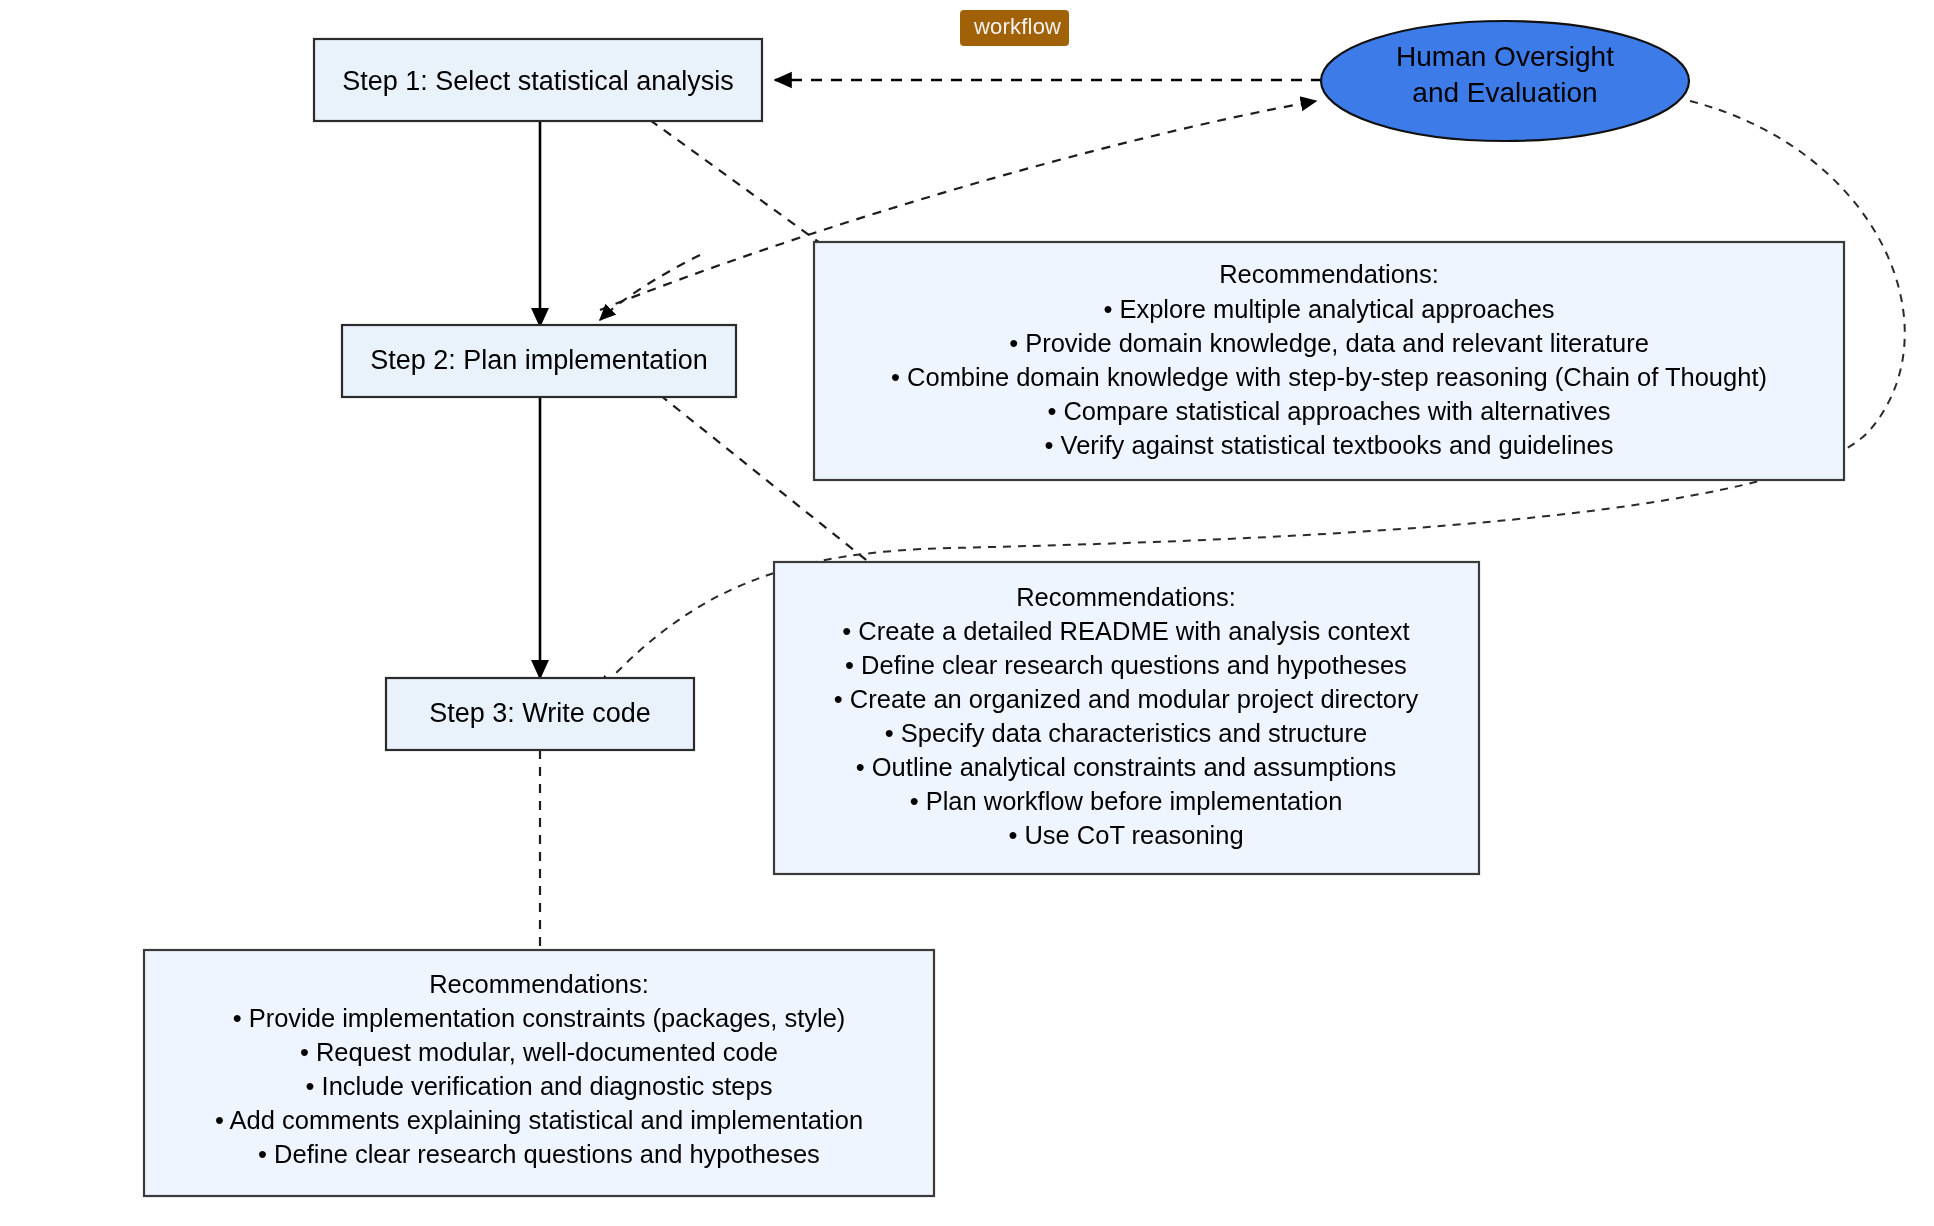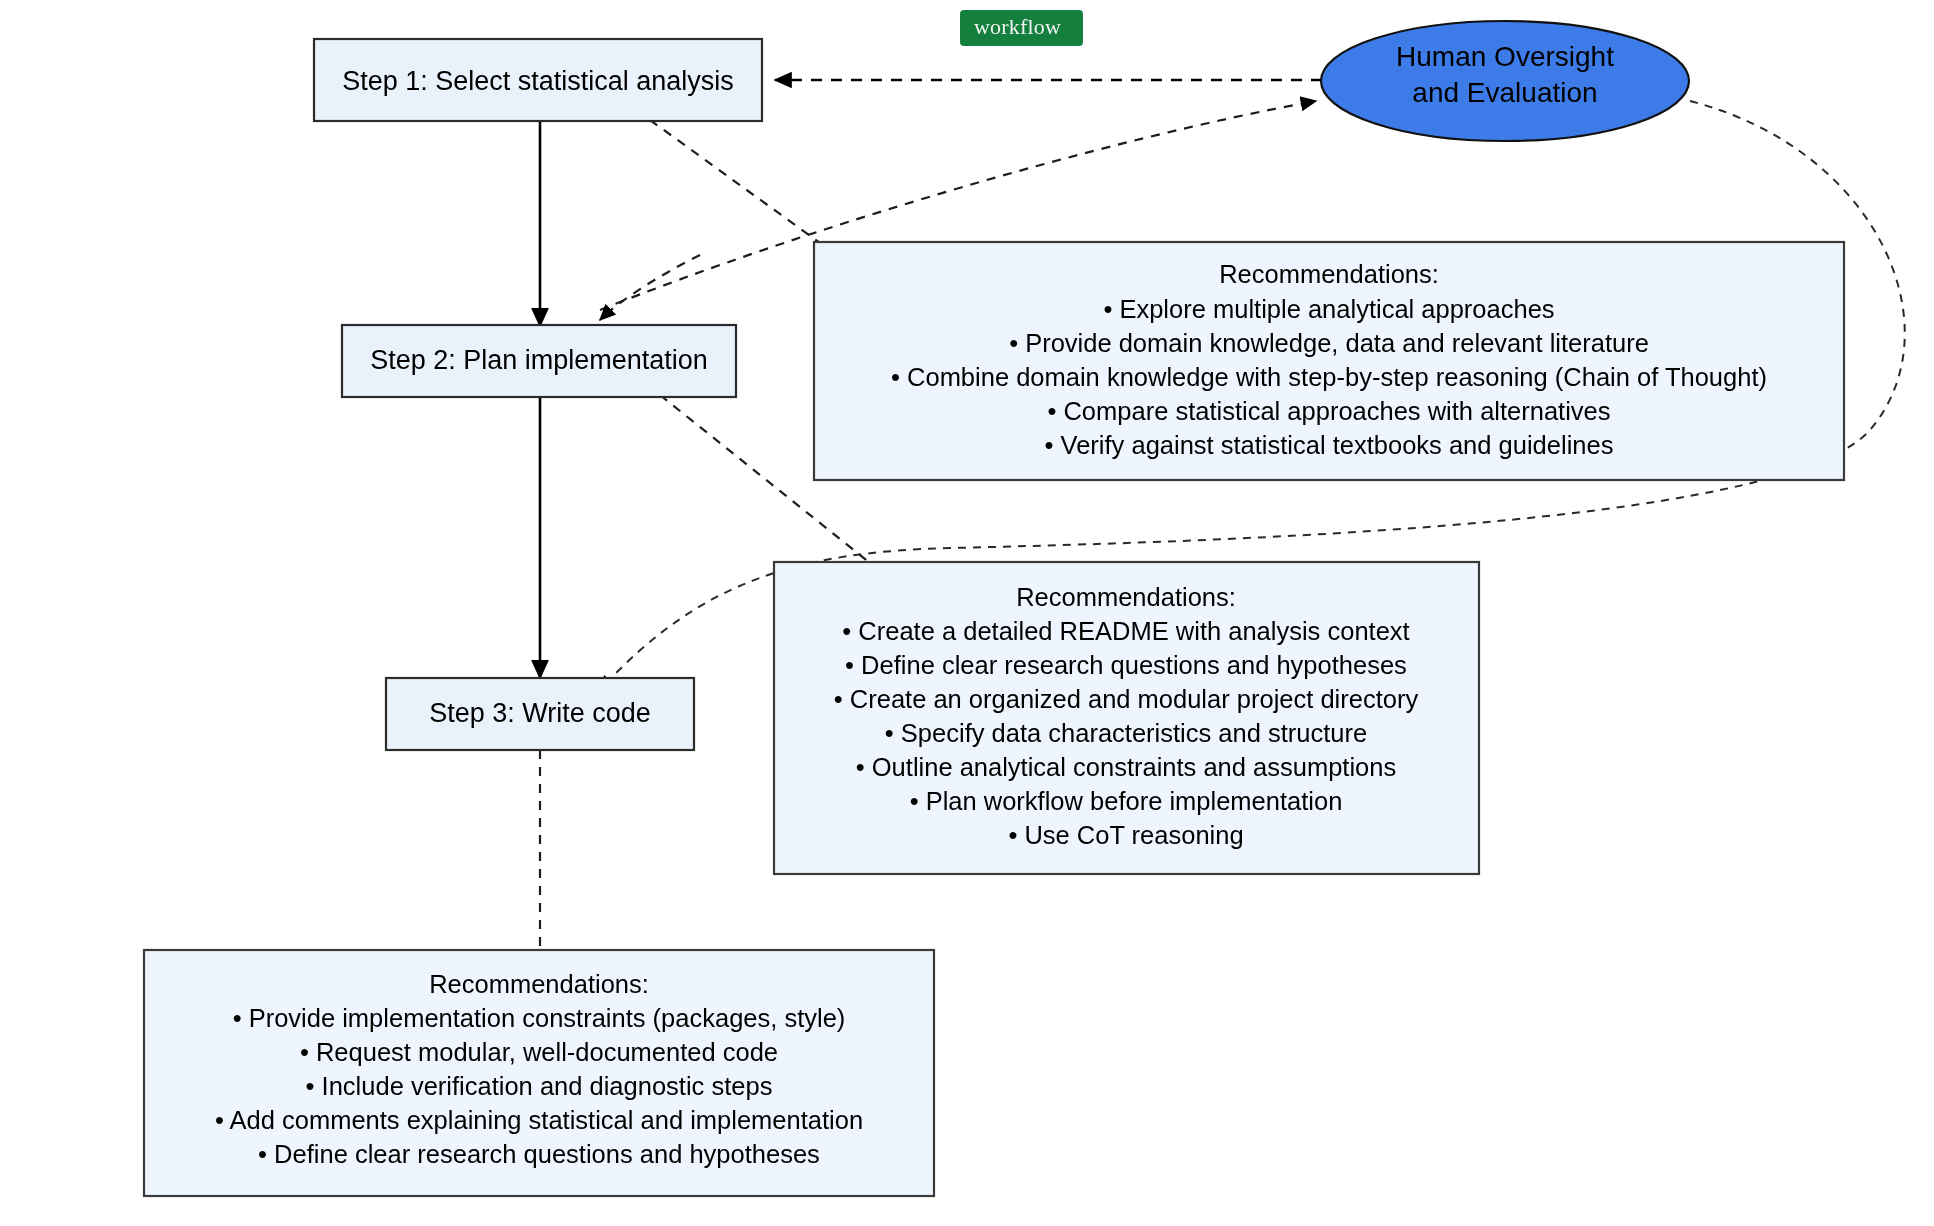--- a/index.html
+++ b/index.html
@@ -74,25 +74,25 @@
     stroke-dasharray: 9 8;
   }
   .edge-dashed-thin {
     fill: none;
     stroke: #2a2a2a;
     stroke-width: 2.0;
     stroke-dasharray: 8 7;
   }
   .watermark-badge {
     position: absolute;
-    background: #15803d;
+    background: #a16207;
     color: #f2f2f2;
-    font-family: Liberation Serif, serif;
+    font-family: Liberation Sans, sans-serif;
     font-size: 22px;
-    padding: 5px 22px 7px 14px;
+    padding: 5px 8px 7px 14px;
     border-radius: 4px;
     letter-spacing: 0.2px;
     line-height: 1.1;
     white-space: nowrap;
   }
 </style>
 </head>
 <body>
 
 <div id="diagram-root">

